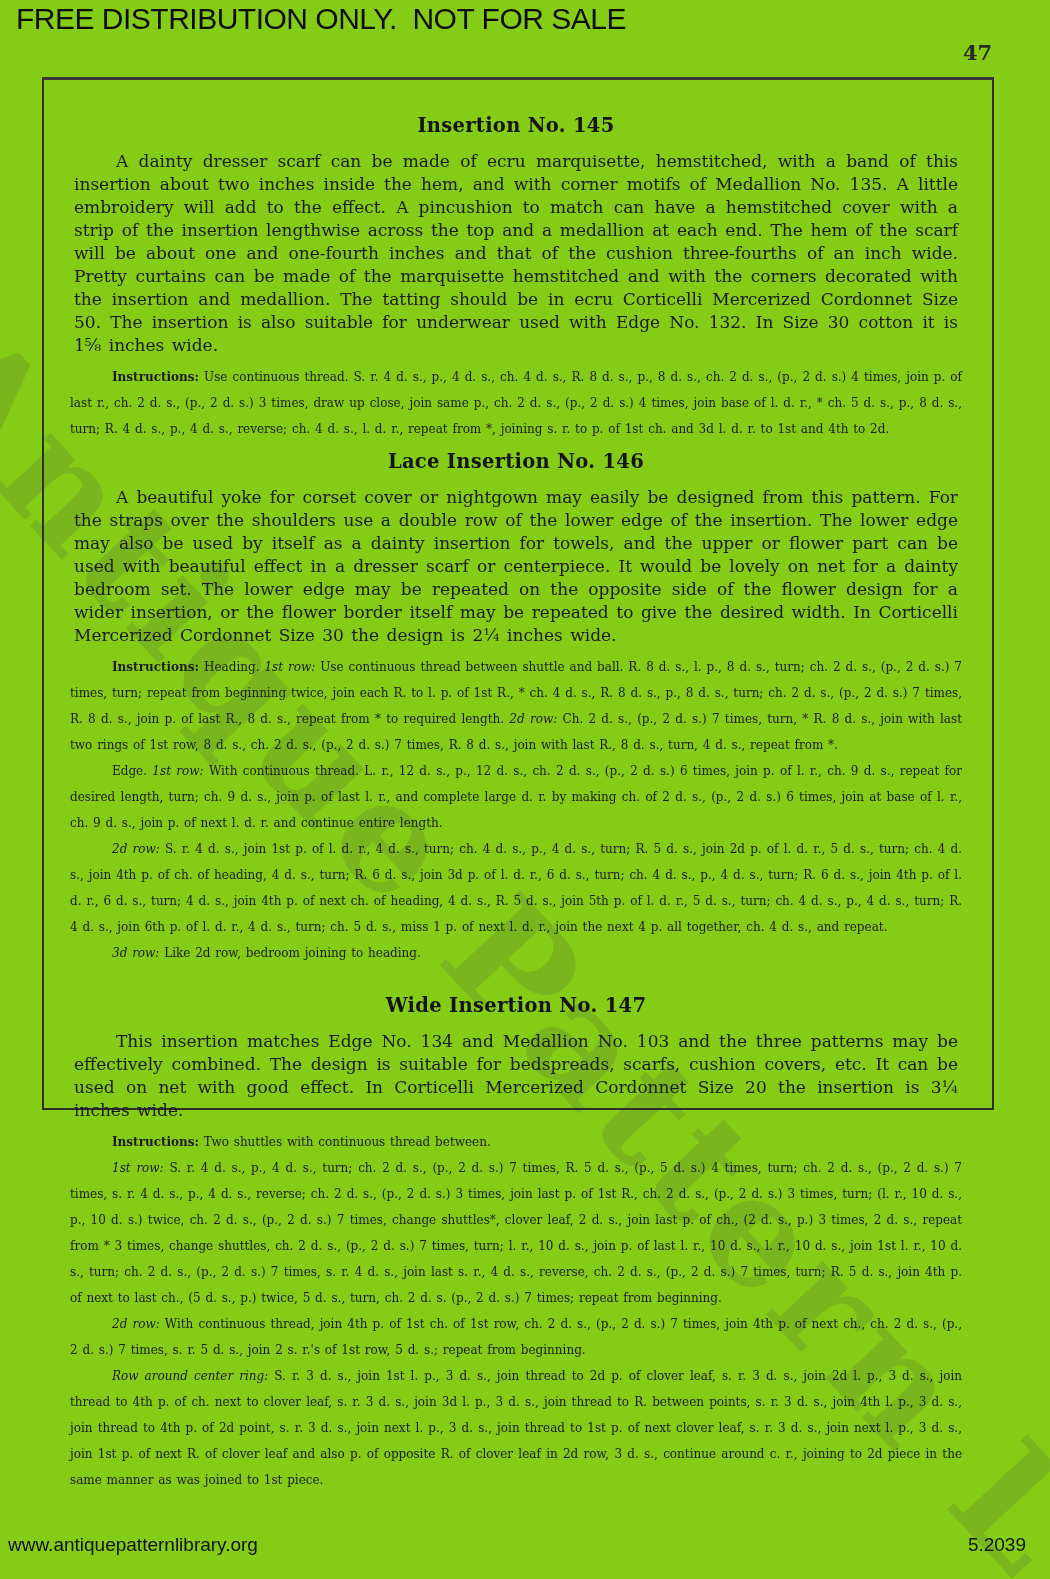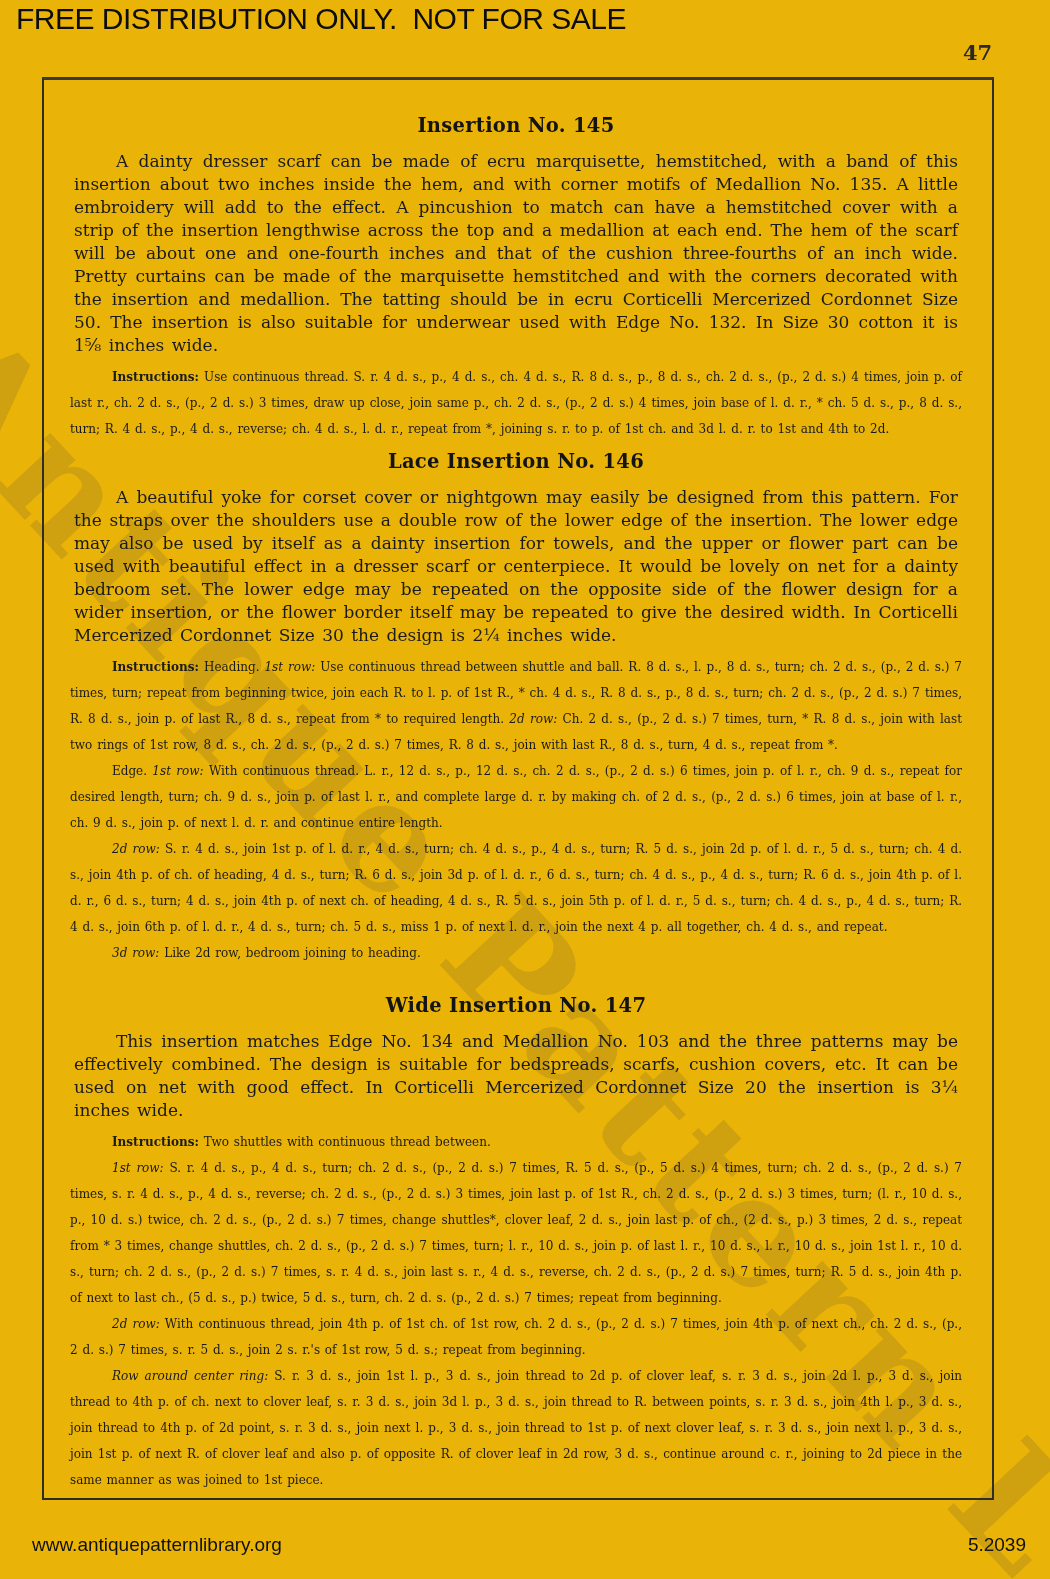--- a/index.html
+++ b/index.html
@@ -1,19 +1,19 @@
 <!DOCTYPE html>
 <html><head>
 <meta charset="utf-8">
 <style>
   html,body { margin:0; padding:0; }
   .page {
     position:relative;
     width:1050px; height:1579px;
-    background:#eab308;
+    background:#84cc16;
     overflow:hidden;
     font-family:"DejaVu Serif", serif;
     color:#1b1b1b;
   }
   .banner {
     position:absolute; left:16px; top:2px;
     font-family:"Liberation Sans", sans-serif;
     font-size:30px; font-weight:400; color:#0d0d0d;
     letter-spacing:-0.5px; white-space:pre;
   }
@@ -25,21 +25,21 @@
     position:absolute; left:8px; top:295px;
     transform:rotate(47deg); transform-origin:0 0;
     font-family:"DejaVu Serif", serif; font-weight:700;
     font-size:150px; letter-spacing:8px;
     color:rgba(70,70,70,0.16);
     white-space:nowrap; z-index:1;
     pointer-events:none;
   }
   .frame {
     position:absolute; left:42px; top:77px;
-    width:952px; height:1423px;
+    width:952px; height:1033px;
     box-sizing:border-box;
     border:2px solid #2e2e2e;
     border-top:3px solid #3a3a3a;
     padding:20px 30px 0 26px;
     z-index:2;
     background:transparent;
   }
   .sec-title {
     margin:14px 0 13px;
     text-align:center;
@@ -57,21 +57,21 @@
   .instr {
     margin:7px 0 0;
     font-size:12px; line-height:26px;
     text-align:justify; text-indent:42px;
     word-spacing:1px;
   }
   .instr + .instr { margin-top:0; }
   .run-b { font-weight:700; }
   .run-i { font-style:italic; }
   .footer-left {
-    position:absolute; left:32px; top:1534px;
+    position:absolute; left:8px; top:1534px;
     font-family:"Liberation Sans", sans-serif;
     font-size:19px; color:#111;
   }
   .footer-right {
     position:absolute; right:24px; top:1534px;
     font-family:"Liberation Sans", sans-serif;
     font-size:19px; color:#111;
   }
 </style>
 </head>

